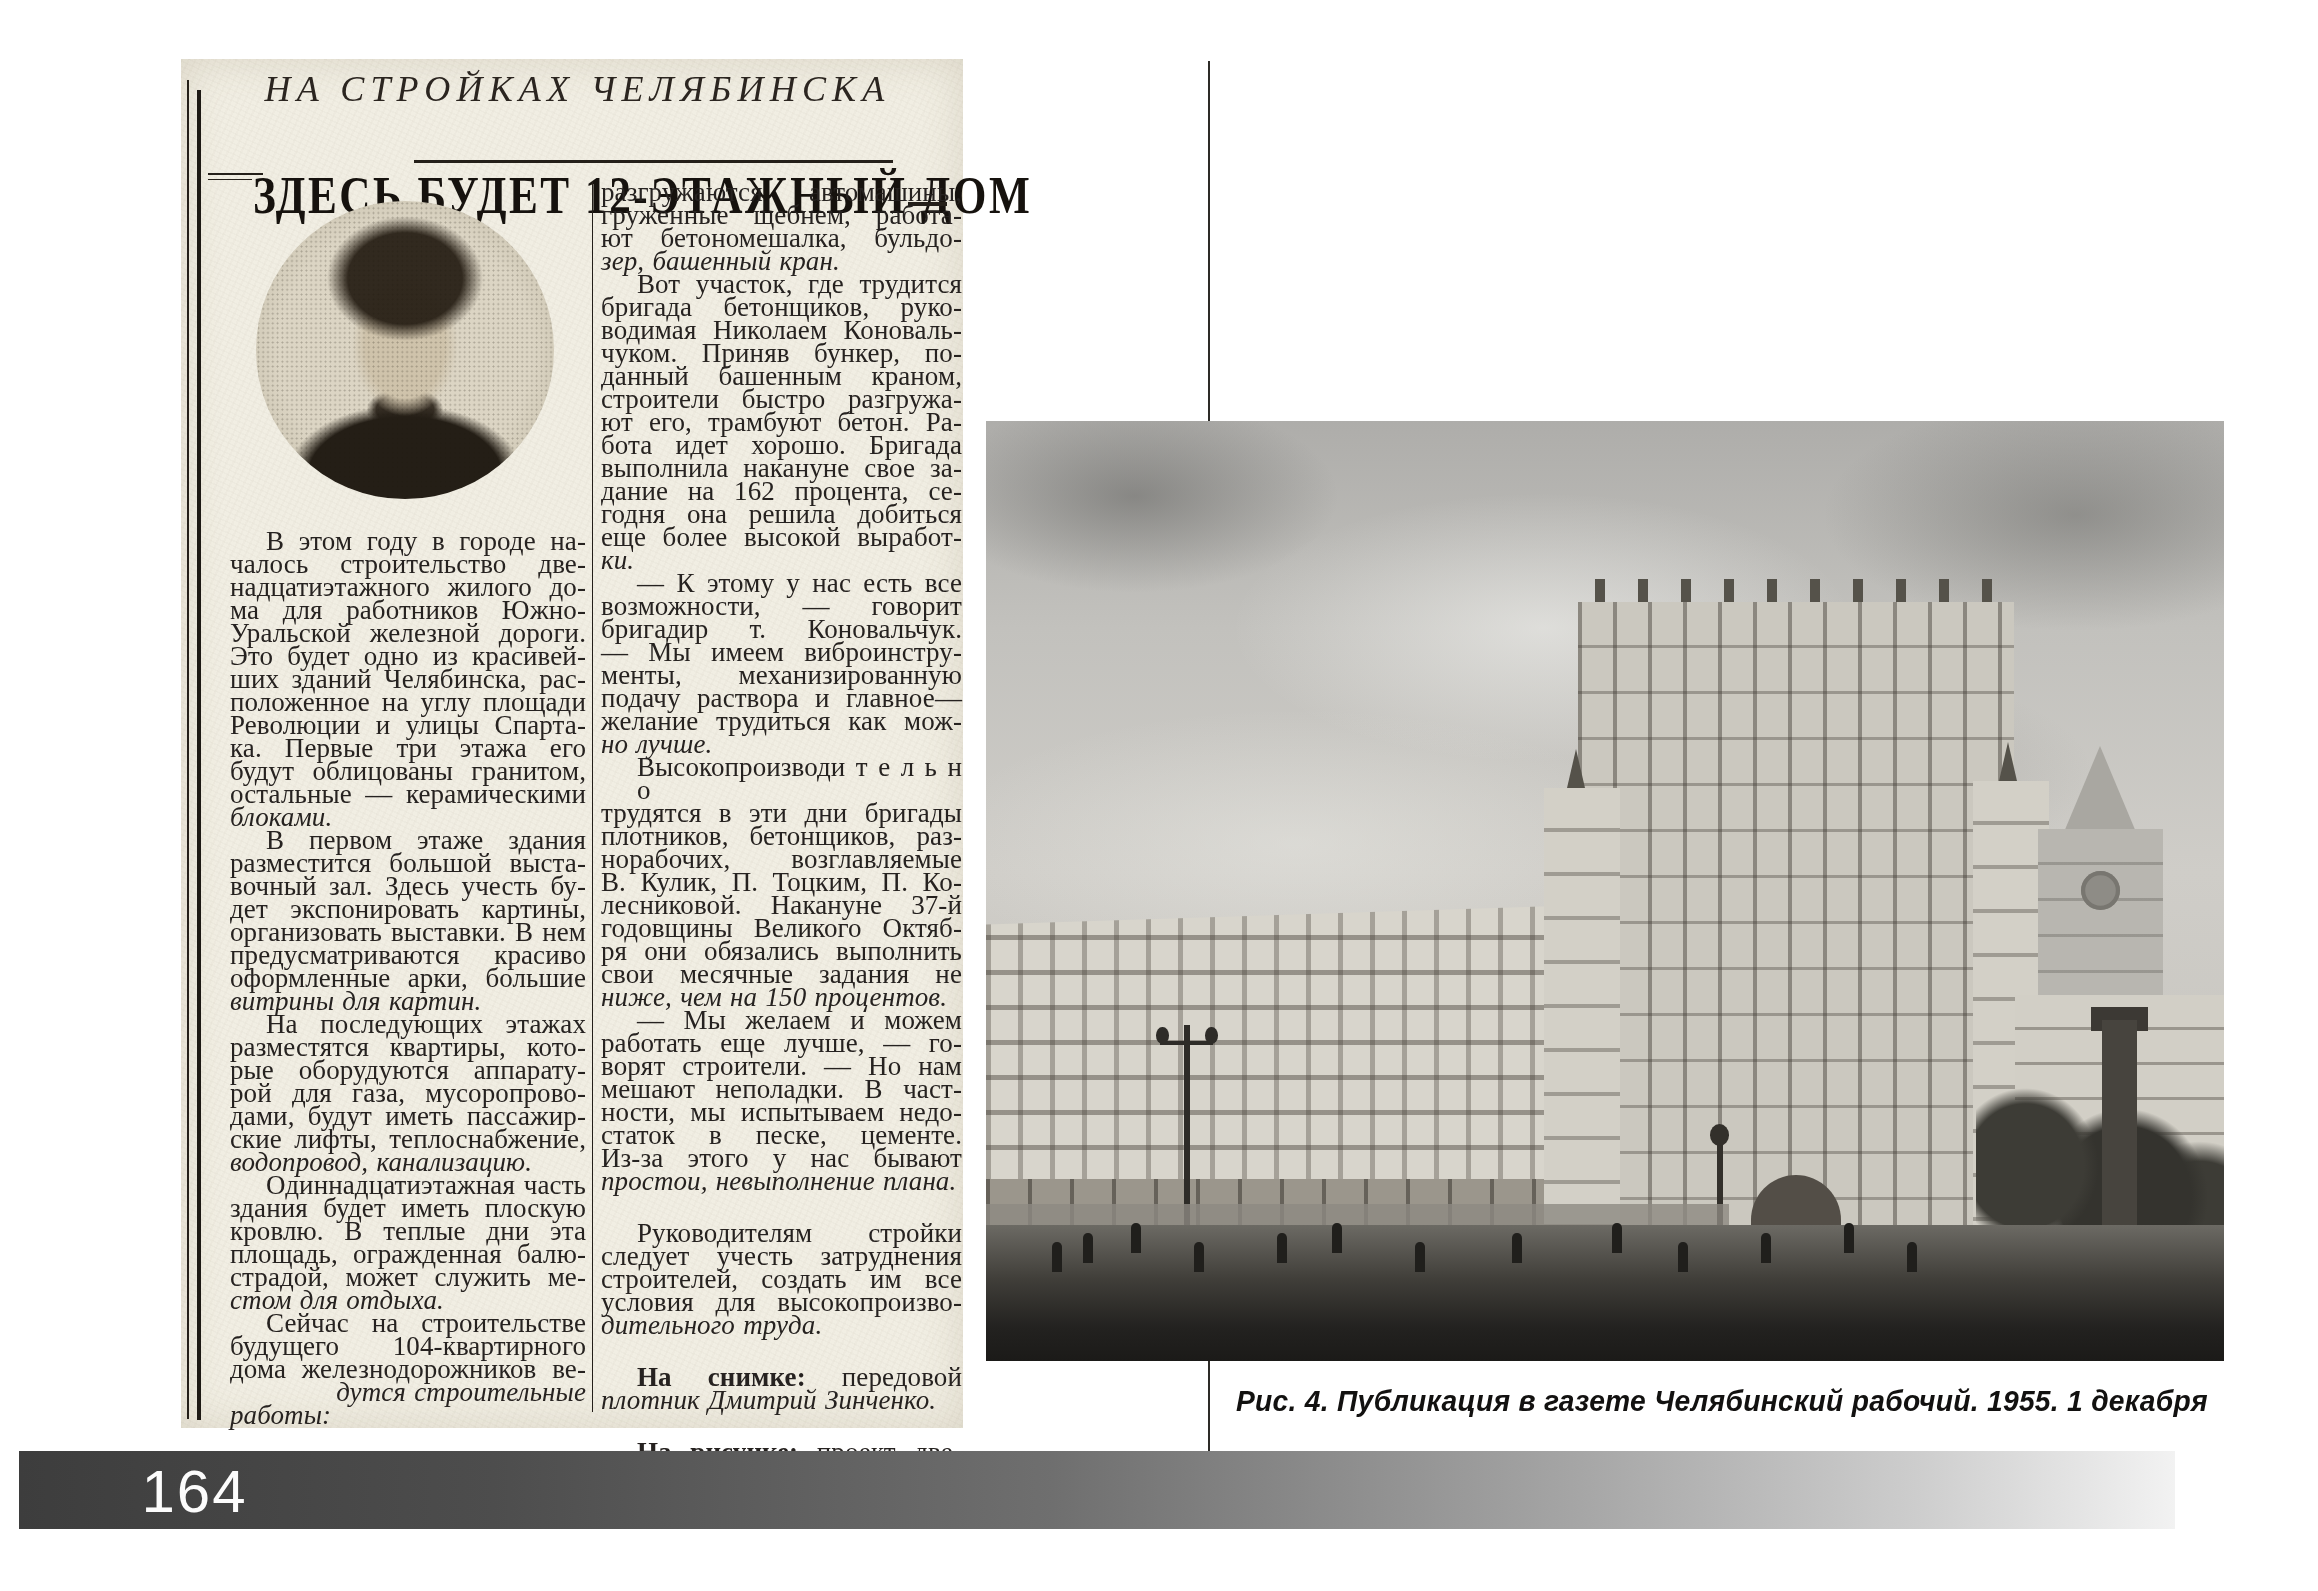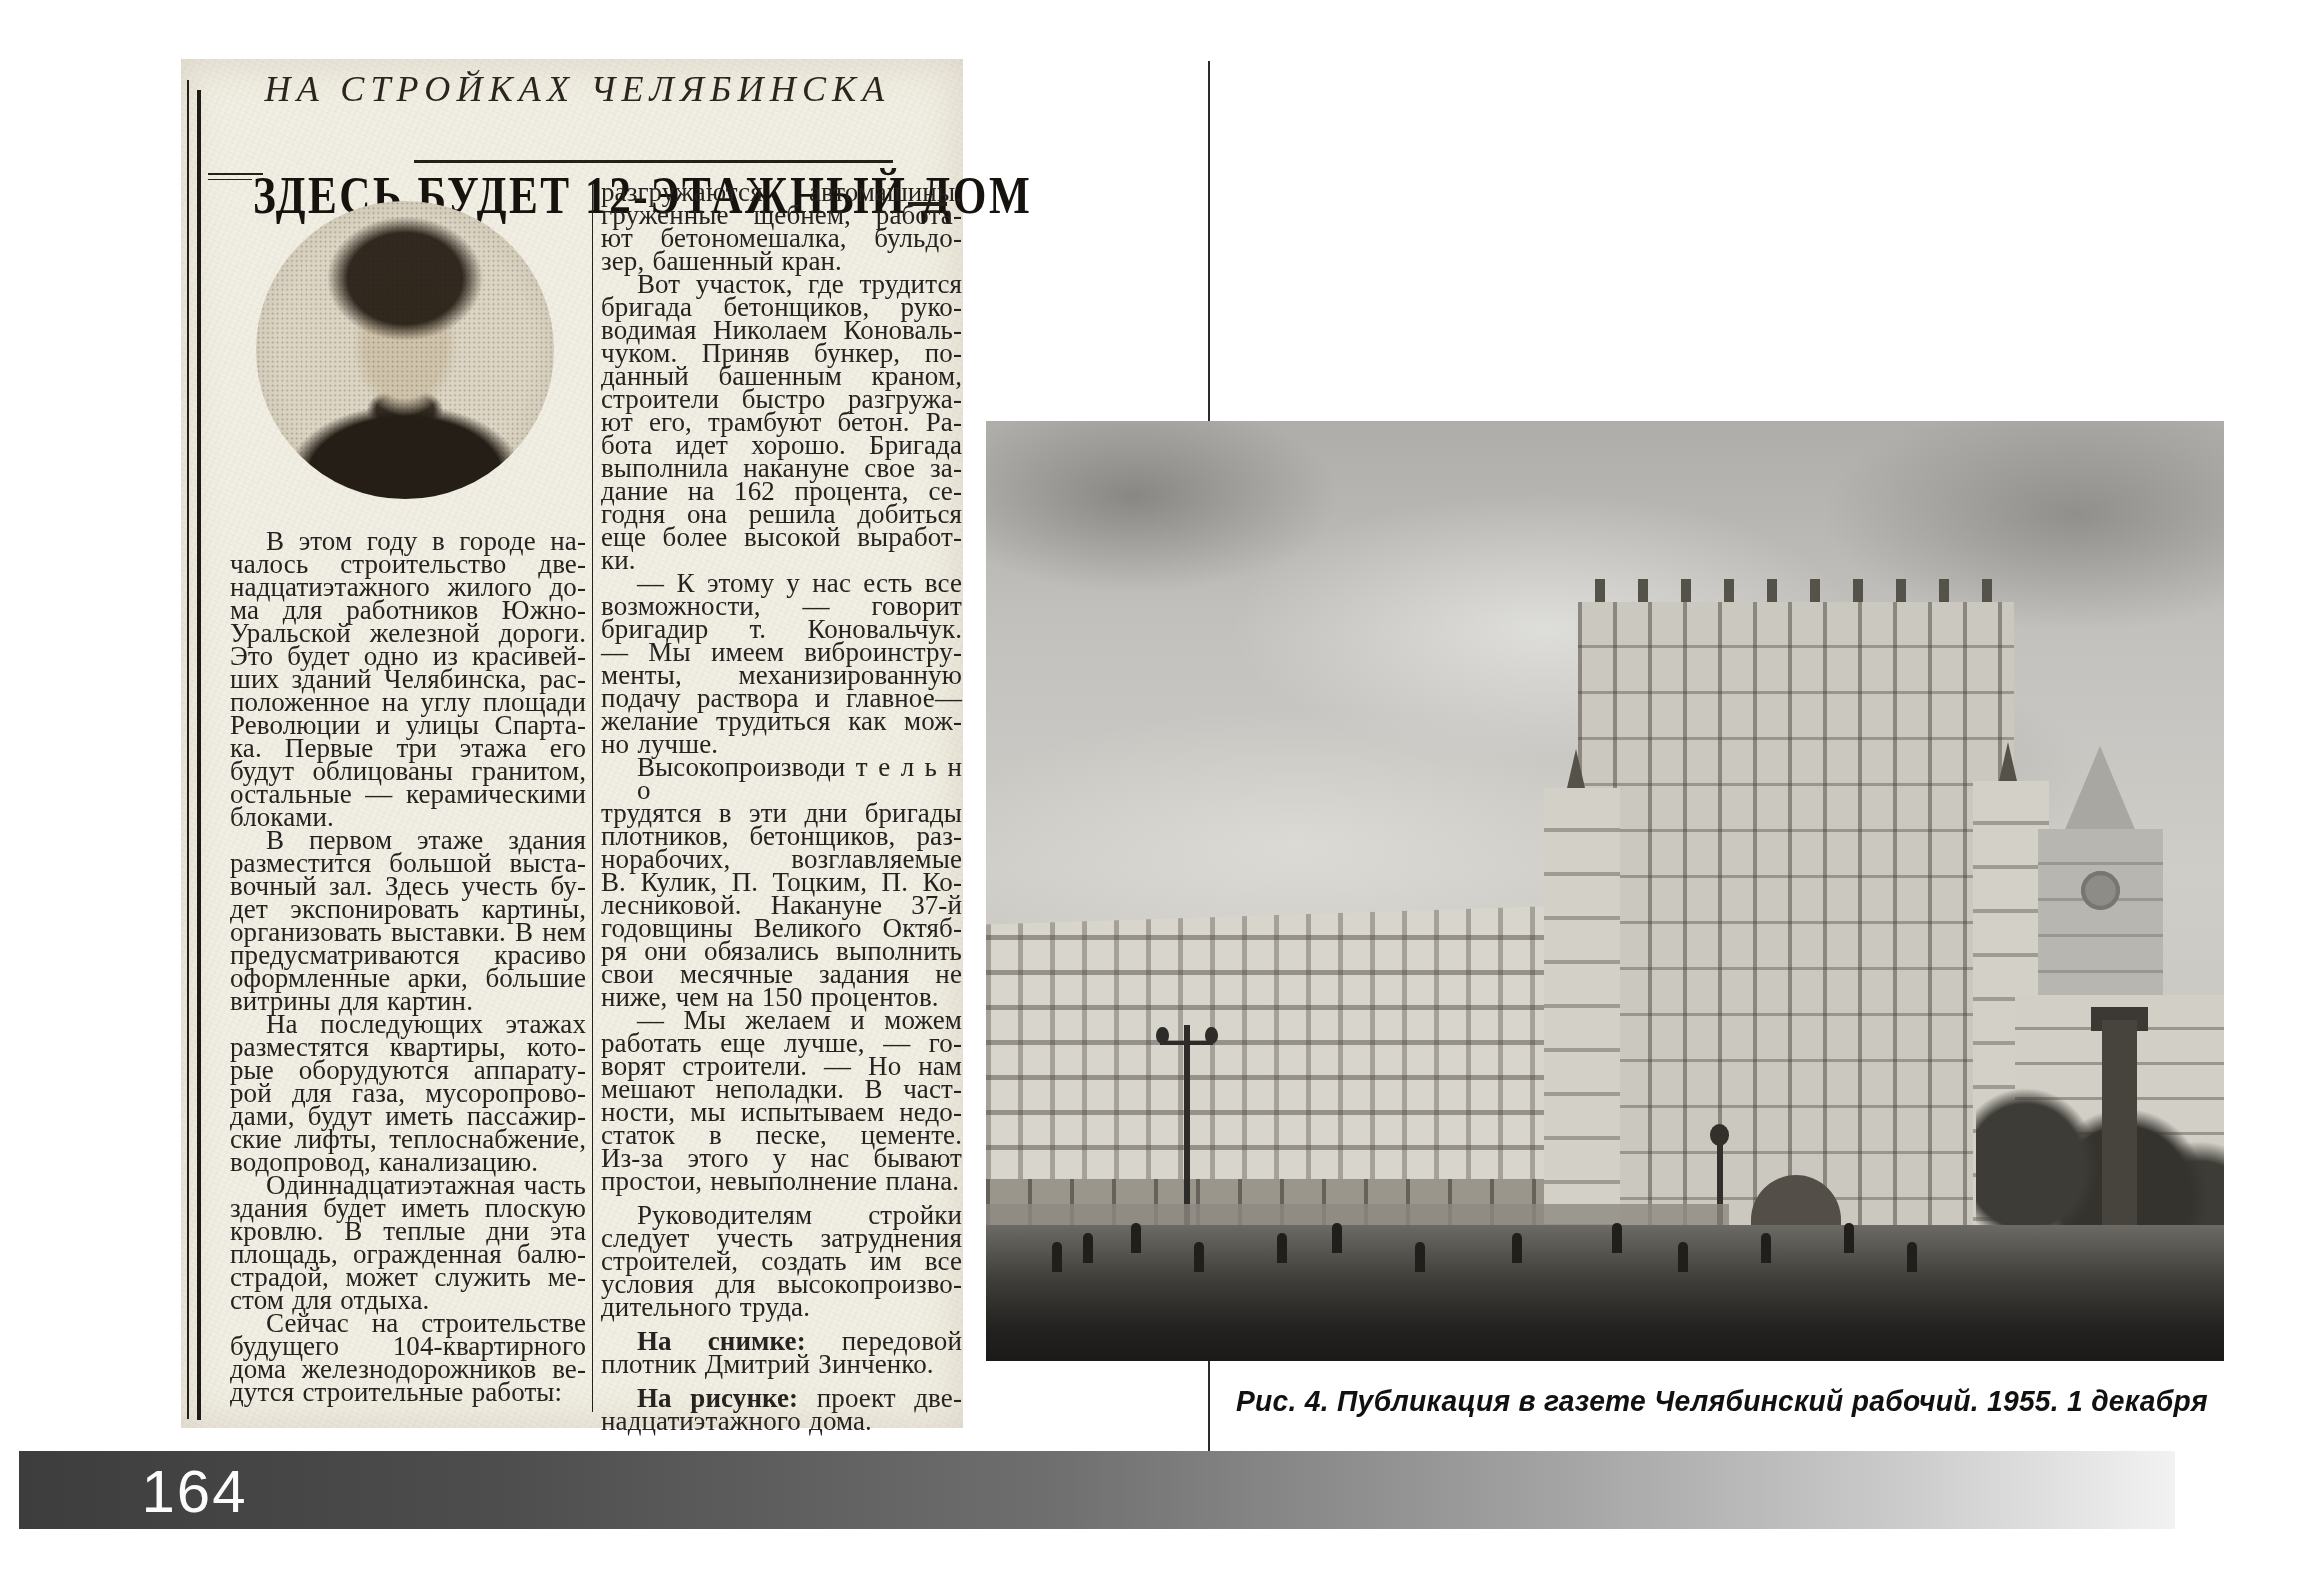--- a/index.html
+++ b/index.html
@@ -42,23 +42,23 @@
       background-size:4.8px 4.8px;}
 
   
   .col{position:absolute;z-index:4;color:#262220;font-size:27px;line-height:23px;
        letter-spacing:0.1px;word-spacing:1.4px;}
   .col-left{left:230px;top:530px;width:356px;}
   .col-right{left:601px;top:181px;width:361px;}
   .col-divider{position:absolute;left:592px;top:181px;width:1.4px;height:1231px;background:#241f1a;z-index:4;}
   .tl{white-space:normal;}
   .jl{text-align:justify;text-align-last:justify;}
-  .el{text-align:right;text-align-last:left;}
+  .el{text-align:right;text-align-last:left;font-style:italic;}
   .ind{padding-left:36px;}
-  .gap{margin-top:11px;}
+  .gap{margin-top:29px;}
   .tl b{font-weight:700;}
 
   
   .photo{position:absolute;left:986px;top:421px;width:1238px;height:940px;overflow:hidden;z-index:2;
     background:linear-gradient(180deg,#aeadaa 0%,#c2c1bd 22%,#cfcdc8 48%,#c8c6c0 75%,#b5b3ad 100%);}
   .sky-blotch{position:absolute;inset:0;
     background:
       radial-gradient(ellipse 291px 138px at 12% 8%,rgba(80,80,78,.45),transparent 70%),
       radial-gradient(ellipse 360px 166px at 88% 10%,rgba(85,85,82,.40),transparent 70%),
       radial-gradient(ellipse 415px 180px at 45% 22%,rgba(245,245,242,.55),transparent 75%),

